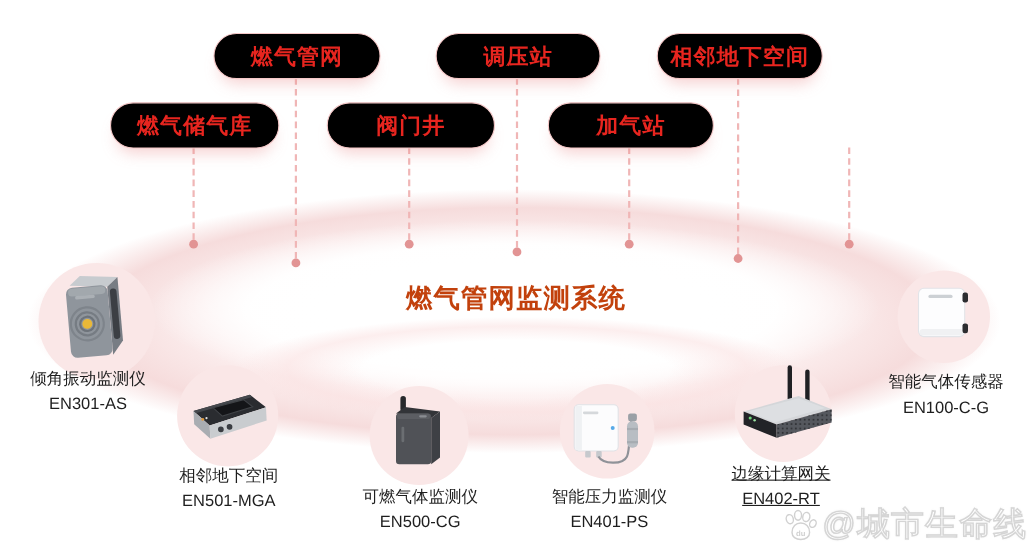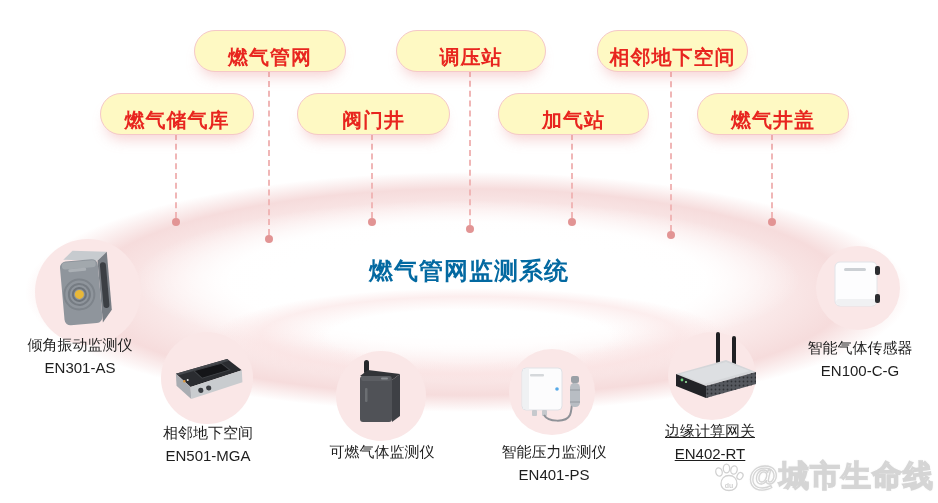--- a/index.html
+++ b/index.html
@@ -8,38 +8,38 @@
 
   
   .plat-outer{position:absolute;left:25px;top:172px;width:885px;height:240px;border-radius:50%;
     background:radial-gradient(closest-side,#fffbfb 45%,#fcefef 62%,#f6dcdc 86%,rgba(246,220,220,0) 100%);}
   .plat-inner{position:absolute;left:135px;top:200px;width:665px;height:160px;border-radius:50%;
     background:radial-gradient(closest-side,#ffffff 50%,rgba(255,255,255,.97) 72%,rgba(255,255,255,0) 100%);}
   .plat-ring{position:absolute;left:215px;top:288px;width:510px;height:95px;border-radius:50%;
     background:radial-gradient(closest-side,rgba(252,240,240,0) 55%,rgba(250,224,224,.55) 82%,rgba(250,224,224,0) 100%);}
 
   .title{position:absolute;left:0;top:255px;width:938px;text-align:center;
-    font-size:24px;font-weight:bold;color:#0369a1;letter-spacing:1px;z-index:3;}
-
-  .pill{position:absolute;height:40px;background:#fef9c3;border:1px solid #f5c8c8;border-radius:21px;
-    display:flex;align-items:flex-end;justify-content:center;z-index:4;
+    font-size:24px;font-weight:bold;color:#c2410c;letter-spacing:1px;z-index:3;}
+
+  .pill{position:absolute;height:40px;background:#000000;border:1px solid #f5c8c8;border-radius:21px;
+    display:flex;align-items:center;justify-content:center;z-index:4;
     box-shadow:0 10px 14px -6px rgba(232,140,140,.4);}
   .pill span{font-size:20px;font-weight:600;color:#e8251f;letter-spacing:1px;white-space:nowrap;}
 
   .connector{position:absolute;width:0;border-left:2px dashed #f0b6b6;z-index:2;}
   .cdot{position:absolute;width:8px;height:8px;border-radius:50%;background:#e29494;z-index:2;}
 
   .dev-circle{position:absolute;border-radius:50%;background:#fae7e7;z-index:2;}
   .dev-icon{position:absolute;z-index:3;}
 
   .dev-label{position:absolute;width:180px;text-align:center;z-index:3;
     font-size:15px;line-height:23px;color:#1e1e1e;font-weight:500;}
 
   .watermark{position:absolute;right:4px;bottom:6px;display:flex;align-items:center;gap:3px;z-index:5;opacity:.95;}
-  .watermark .wm-text{font-size:30px;font-weight:bold;color:#ffffff;letter-spacing:1px;
+  .watermark .wm-text{font-size:30px;font-weight:normal;color:#ffffff;letter-spacing:1px;
     -webkit-text-stroke:1.3px #d3d3d3;text-shadow:0 0 2px rgba(195,195,195,.55);}
 </style>
 </head>
 <body>
 
 <div class="stage">
 
   <div class="plat-outer"></div>
   <div class="plat-inner"></div>
   <div class="plat-ring"></div>
@@ -56,23 +56,20 @@
       <span>相邻地下空间</span>
     </div>
   <div class="pill" style="left:297px;top:93px;width:151px;">
       <span>阀门井</span>
     </div>
   <div class="pill" style="left:100px;top:93px;width:152px;">
       <span>燃气储气库</span>
     </div>
   <div class="pill" style="left:498px;top:93px;width:149px;">
       <span>加气站</span>
-    </div>
-  <div class="pill" style="left:697px;top:93px;width:150px;">
-      <span>燃气井盖</span>
     </div>
 
   <div class="connector" style="left:268px;top:71px;height:164px;"></div>
   <div class="cdot" style="left:265px;top:235px;"></div>
   <div class="connector" style="left:469px;top:71px;height:154px;"></div>
   <div class="cdot" style="left:466px;top:225px;"></div>
   <div class="connector" style="left:670px;top:71px;height:160px;"></div>
   <div class="cdot" style="left:667px;top:231px;"></div>
   <div class="connector" style="left:175px;top:134px;height:84px;"></div>
   <div class="cdot" style="left:172px;top:218px;"></div>
@@ -127,20 +124,21 @@
     <rect x="12" y="4" width="5" height="14" rx="2.5" fill="#26282b"></rect>
     <polygon points="8,20 16,14 48,18 40,24" fill="#323438"></polygon>
     <polygon points="40,24 48,18 48,60 40,66" fill="#3e4045"></polygon>
     <rect x="8" y="20" width="32" height="46" rx="3" fill="#505257"></rect>
     <rect x="9" y="20" width="30" height="5" rx="2" fill="#5c5e63"></rect>
     <rect x="13" y="32" width="2.5" height="14" rx="1" fill="#6e7176" opacity="0.9"></rect>
     <rect x="29" y="21.5" width="7" height="2" rx="1" fill="#8a8d92"></rect>
   </svg>
   <div class="dev-label" style="left:292px;top:440px;">
     <div>可燃气体监测仪</div>
+    <div>EN500-CG</div>
   </div>
 
   <div class="dev-circle" style="left:509px;top:349px;width:86px;height:86px;"></div>
   <svg class="dev-icon" style="left:518px;top:360px;" width="74" height="62" viewBox="0 0 74 62">
     <rect x="4" y="8" width="40" height="42" rx="4" fill="#fcfcfd" stroke="#e0e2e6"></rect>
     <rect x="5" y="9" width="6" height="40" fill="#eff1f3"></rect>
     <rect x="12" y="14" width="14" height="2.5" rx="1" fill="#d5d8db"></rect>
     <circle cx="39" cy="29" r="1.8" fill="#57aae8"></circle>
     <rect x="14" y="50" width="5" height="6" rx="1" fill="#c6c9cd"></rect>
     <rect x="24" y="50" width="5" height="6" rx="1" fill="#c6c9cd"></rect>

